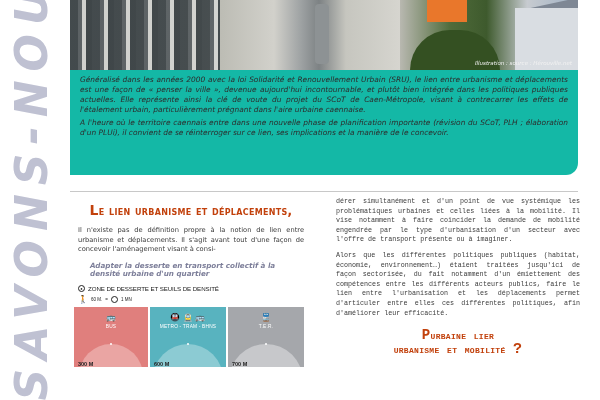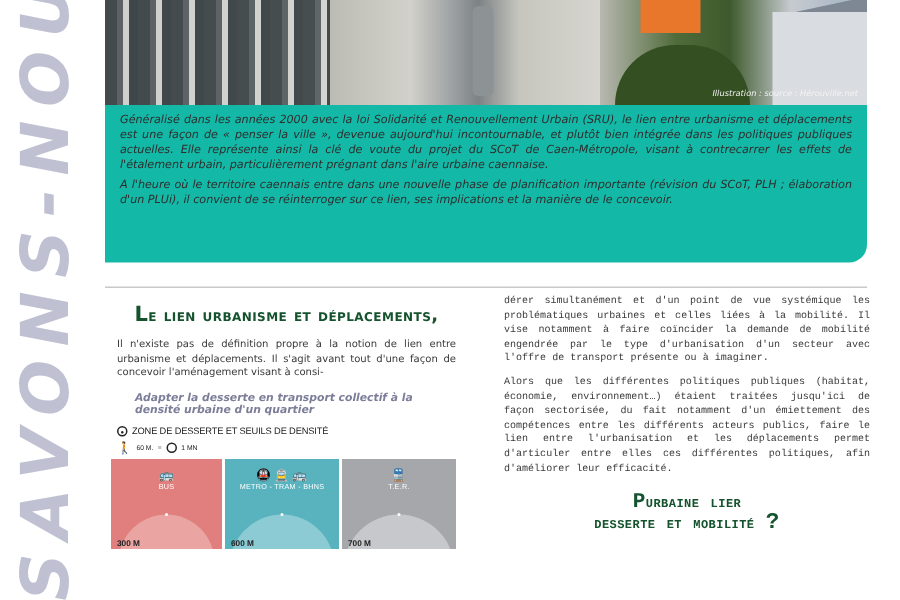--- a/index.html
+++ b/index.html
@@ -44,21 +44,21 @@
     font-style: italic; font-size: 7.45px; line-height: 10.1px; color: #2d2d2d;
   }
   .intro-box p { margin-bottom: 3px; text-align: justify; }
 
   .divider { position: absolute; left: 70px; top: 191px; width: 508px; height: 1px; background: #c8c8c8; }
 
   .col-left { position: absolute; left: 78px; top: 203px; width: 226px; }
   .col-right { position: absolute; left: 336px; top: 197px; width: 244px; font-family: Liberation Mono, monospace; }
 
   .heading {
-    color: #14532d; font-weight: bold; text-align: center; font-variant: small-caps;
+    color: #c2410c; font-weight: bold; text-align: center; font-variant: small-caps;
     font-size: 12px; line-height: 14px; letter-spacing: 0.3px;
   }
   .heading .big { font-size: 14px; }
   .heading .q { font-size: 15px; }
 
   .body-text {
     font-size: 6.7px; line-height: 9.6px; color: #3b3b3b; text-align: justify;
   }
   .body-text p { margin-bottom: 6px; }
 
@@ -163,15 +163,15 @@
   </div>
 </div>
 
 <div class="col-right">
   <div class="body-text">
     <p>dérer simultanément et d'un point de vue systémique les problématiques urbaines et celles liées à la mobilité. Il vise notamment à faire coïncider la demande de mobilité engendrée par le type d'urbanisation d'un secteur avec l'offre de transport présente ou à imaginer.</p>
     <p>Alors que les différentes politiques publiques (habitat, économie, environnement…) étaient traitées jusqu'ici de façon sectorisée, du fait notamment d'un émiettement des compétences entre les différents acteurs publics, faire le lien entre l'urbanisation et les déplacements permet d'articuler entre elles ces différentes politiques, afin d'améliorer leur efficacité.</p>
   </div>
   <div class="heading">
     <div><span class="big">P</span><span>urbaine lier</span></div>
-    <div><span>desserte et mobilité</span> <span class="q">?</span></div>
+    <div><span>urbanisme et mobilité</span> <span class="q">?</span></div>
   </div>
 </div>
 
 </body></html>

